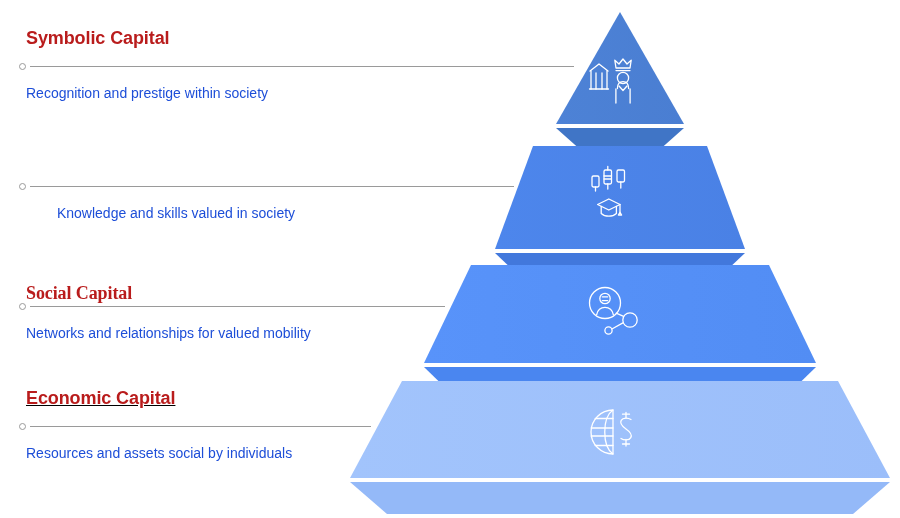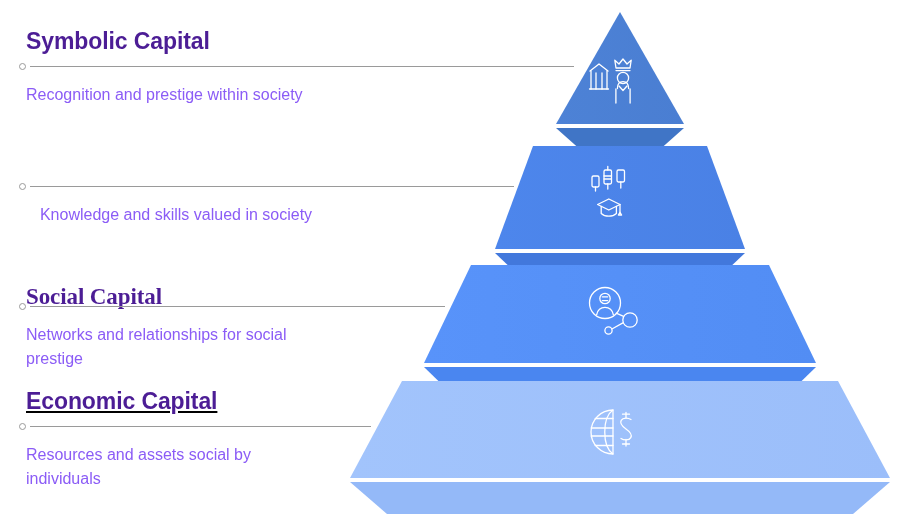--- a/index.html
+++ b/index.html
@@ -23,31 +23,31 @@
     height: 518px;
   }
 
   
   .label-block {
     position: absolute;
     left: 26px;
     width: 420px;
   }
   .label-title {
-    font-size: 23px;
+    font-size: 18px;
     font-weight: bold;
-    color: #4c1d95;
+    color: #b91c1c;
     letter-spacing: -0.1px;
     line-height: 1.2;
     margin: 0 0 10px 0;
     white-space: nowrap;
   }
   .label-desc {
-    font-size: 16px;
-    color: #8b5cf6;
+    font-size: 14px;
+    color: #1d4ed8;
     line-height: 1.52;
     margin: 9px 0 0 0;
     width: 300px;
   }
 
   
   .connector {
     position: absolute;
     height: 1px;
     background: #9a9a9a;
@@ -186,21 +186,21 @@
   <div class="label-block" style="top:194px;text-align:center;">
     <p class="label-desc">Knowledge and skills valued in society</p>
   </div>
 
   <div class="label-block" style="top:283px;font-family:Liberation Serif, serif;">
     <div class="label-title">Social Capital</div>
   </div>
   <div class="connector-dot" style="left:19px; top:302.5px;"></div>
   <div class="connector" style="top:306px; width:415px;"></div>
   <div class="label-block" style="top:314px;">
-    <p class="label-desc">Networks and relationships for social prestige</p>
+    <p class="label-desc">Networks and relationships for valued mobility</p>
   </div>
 
   <div class="label-block" style="top:388px;text-decoration:underline;">
     <div class="label-title">Economic Capital</div>
   </div>
   <div class="connector-dot" style="left:19px; top:422.5px;"></div>
   <div class="connector" style="top:426px; width:341px;"></div>
   <div class="label-block" style="top:434px;">
     <p class="label-desc">Resources and assets social by individuals</p>
   </div>

